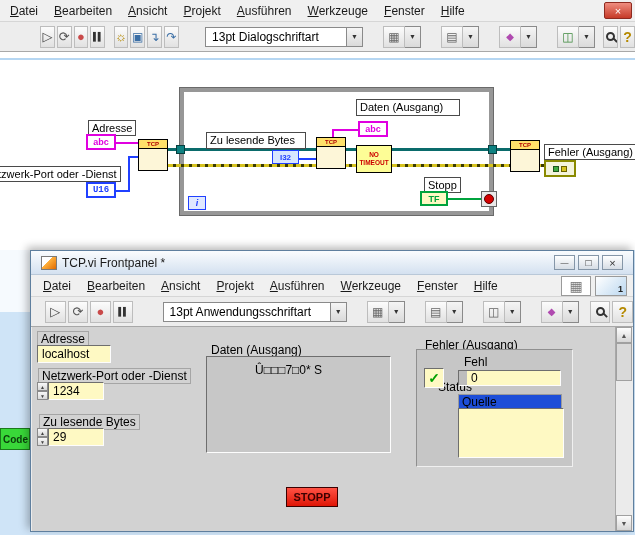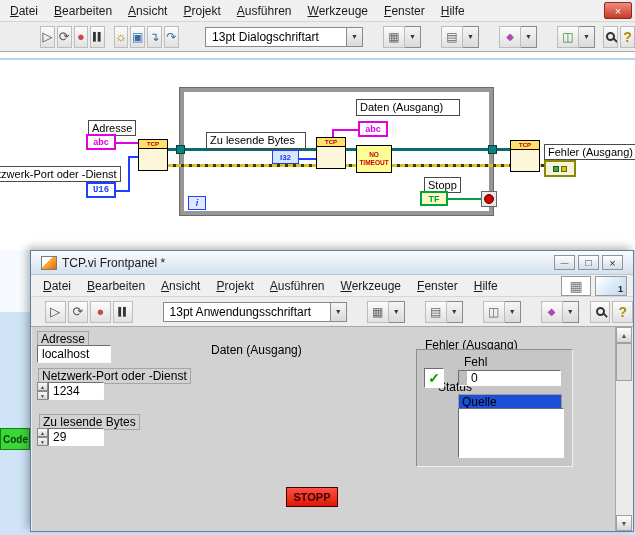--- a/index.html
+++ b/index.html
@@ -35,21 +35,21 @@
   .cond-dot { width:10px; height:10px; border-radius:50%; background:#d40000; border:1px solid #5a0000; }
   .ec-glyph { width:6px; height:6px; display:inline-block; margin:0 1px; }
 
   
   .fp-window { position:absolute; left:30px; top:250px; width:604px; height:282px; background:#ececec; border:1px solid #5f7f9e; box-shadow:-3px -3px 8px rgba(0,0,0,.28); }
   .titlebar { height:24px; background:linear-gradient(#fafcfe,#d4e1f0); display:flex; align-items:center; padding:0 10px; border-bottom:1px solid #b9c8d8; font-size:12px; color:#1a1a1a; }
   .tb-icon { width:16px; height:14px; background:linear-gradient(135deg,#fff 40%,#ffb23e 40%, #e06a00); border:1px solid #7a7a7a; margin-right:5px; }
   .winbtn { width:21px; height:15px; border:1px solid #8596a8; background:linear-gradient(#ffffff,#d6dde5); display:flex; align-items:center; justify-content:center; font-size:8px; margin-left:3px; color:#333; }
   .panel { position:absolute; left:1px; top:76px; width:585px; height:204px; background:#d2d2d2; overflow:hidden; }
   .plabel { position:absolute; font-size:12px; color:#000; border:1px solid #a5a5a5; padding:0 3px; white-space:nowrap; }
-  .sunken { position:absolute; background:#ffffff; border:1px solid; border-color:#6e6e6e #fdfdfd #fdfdfd #6e6e6e; font-size:12px; padding:1px 4px; color:#000; overflow:hidden; }
+  .sunken { position:absolute; background:#fef9c3; border:1px solid; border-color:#6e6e6e #fdfdfd #fdfdfd #6e6e6e; font-size:12px; padding:1px 4px; color:#000; overflow:hidden; }
   .sunken.gray { background:#c7c7c7; }
   .spin { position:absolute; width:11px; display:flex; flex-direction:column; }
   .spin > div { flex:1; border:1px solid #8a8a8a; background:linear-gradient(#f8f8f8,#d8d8d8); font-size:5px; display:flex; align-items:center; justify-content:center; color:#444; }
   .cluster { position:absolute; background:#c6c6c6; border:1px solid; border-color:#8f8f8f #f0f0f0 #f0f0f0 #8f8f8f; }
   .stopbtn { position:absolute; background:linear-gradient(#ff5244,#df1505); border:1px solid #3c0000; color:#3c0000; font-weight:bold; font-size:11px; display:flex; align-items:center; justify-content:center; }
   .vscroll { position:absolute; right:1px; top:76px; width:17px; height:204px; background:#ebebeb; border-left:1px solid #a8a8a8; }
   .sbtn { width:16px; height:16px; background:linear-gradient(#fdfdfd,#d6d6d6); border:1px solid #a0a0a0; display:flex; align-items:center; justify-content:center; font-size:7px; color:#555; }
   .thumb { position:absolute; top:16px; left:0; width:16px; height:38px; background:#d9d9d9; border:1px solid #a0a0a0; }
 
   
@@ -355,20 +355,21 @@
         <div>
             <span>▲</span>
           </div>
         <div>
             <span>▼</span>
           </div>
       </div>
       <div class="sunken" style="left:16px;top:101px;width:56px;height:18px;"><span>29</span></div>
 
       <div class="plabel" style="left:175px;top:15px;border-color:transparent;"><span>Daten (Ausgang)</span></div>
+      <div class="sunken gray" style="left:174px;top:29px;width:185px;height:97px;padding:6px 4px 4px 48px;"><span>Û□□□7□0*   S</span></div>
 
       <div class="plabel" style="left:389px;top:10px;border-color:transparent;"><span>Fehler (Ausgang)</span></div>
       <div class="cluster" style="left:384px;top:22px;width:157px;height:118px;">
         <div class="plabel" style="left:17px;top:4px;border-color:transparent;margin-top:25px;"><span>Status</span></div>
         <div class="sunken" style="left:7px;top:18px;width:20px;height:20px;padding:0;display:flex;align-items:center;justify-content:center;">
           <span style="color:#00a000;font-weight:bold;font-size:14px;">✓</span>
         </div>
         <div class="plabel" style="left:43px;top:4px;border-color:transparent;"><span>Fehl</span></div>
         <div class="sunken" style="left:41px;top:20px;width:103px;height:16px;padding:0 4px 0 12px;">
           <span style="position:absolute;left:0;top:0;width:8px;height:14px;background:#bdbdbd;"></span>

